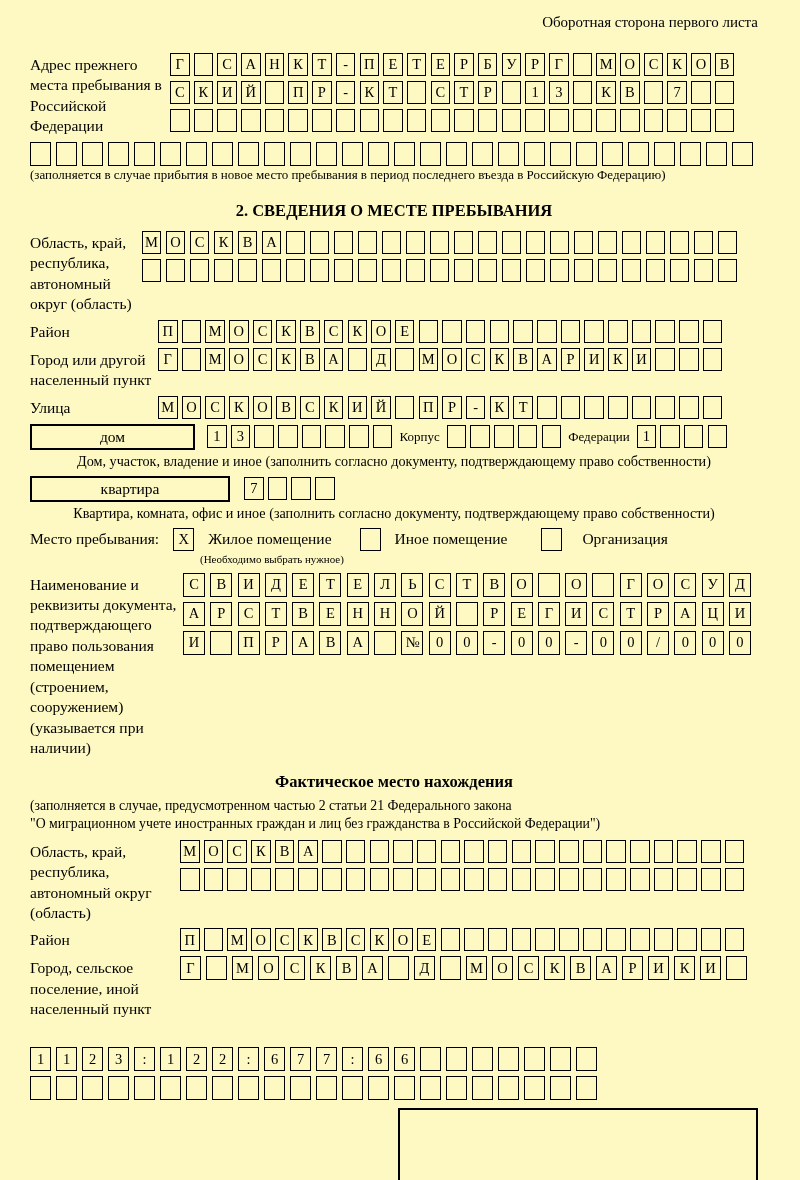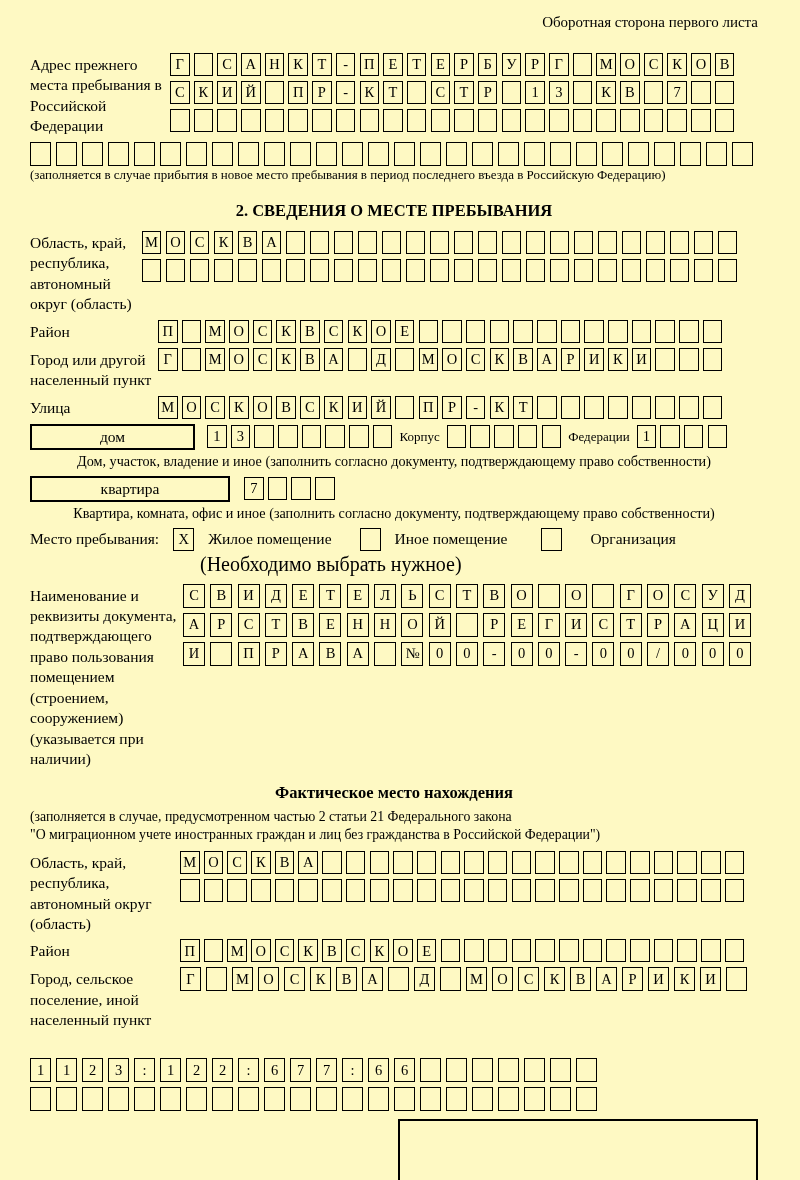--- a/index.html
+++ b/index.html
@@ -44,21 +44,21 @@
   .lb165{width:165px;margin-right:12px;}
   .lb200{width:200px;margin-right:14px;}
   .inline-label{font-size:13px;margin:0 7px 0 3px;white-space:nowrap;}
 
   .chk-row{display:flex;align-items:center;margin:6px 0 2px 0;font-size:15.5px;}
   .chk{
     flex:0 0 auto;width:21px;height:23px;border:1.8px solid #000;box-sizing:border-box;
     display:flex;align-items:center;justify-content:center;
     font-size:14.5px;margin:0 14px;
   }
-  .chk-note{font-size:20px;margin:0 0 8px 170px;}
+  .chk-note{font-size:11px;margin:0 0 8px 170px;}
 
   .sub-caption{font-size:13.8px;margin:2px 0;}
 
   .stamp-wrap{width:372px;margin-left:auto;margin-right:0;margin-top:8px;}
   .stamp-box{width:360px;height:175px;border:2px solid #000;box-sizing:border-box;margin-left:12px;}
   .mt20{padding-top:22px;}
 </style>
 </head>
 <body>
 
@@ -374,21 +374,21 @@
   </div>
   <div class="caption-left">Квартира, комната, офис и иное (заполнить согласно документу, подтверждающему право собственности)</div>
 
   <div class="chk-row">
     <span>Место пребывания:</span>
     <span class="chk">X</span>
     <span>Жилое помещение</span>
     <span class="chk" style="margin-left:28px;"></span>
     <span>Иное помещение</span>
     <span class="chk" style="margin-left:34px;"></span>
-    <span style="margin-left:14px;">Организация</span>
+    <span style="margin-left:6px;">Организация</span>
   </div>
   <div class="chk-note">(Необходимо выбрать нужное)</div>
 
   <div class="field">
     <div class="flabel w153">Наименование и реквизиты документа, подтверждающего право пользования помещением (строением, сооружением) (указывается при наличии)</div>
     <div class="rows">
       <div class="cells p27">
           <span class="cell">С</span>
           <span class="cell">В</span>
           <span class="cell">И</span>

